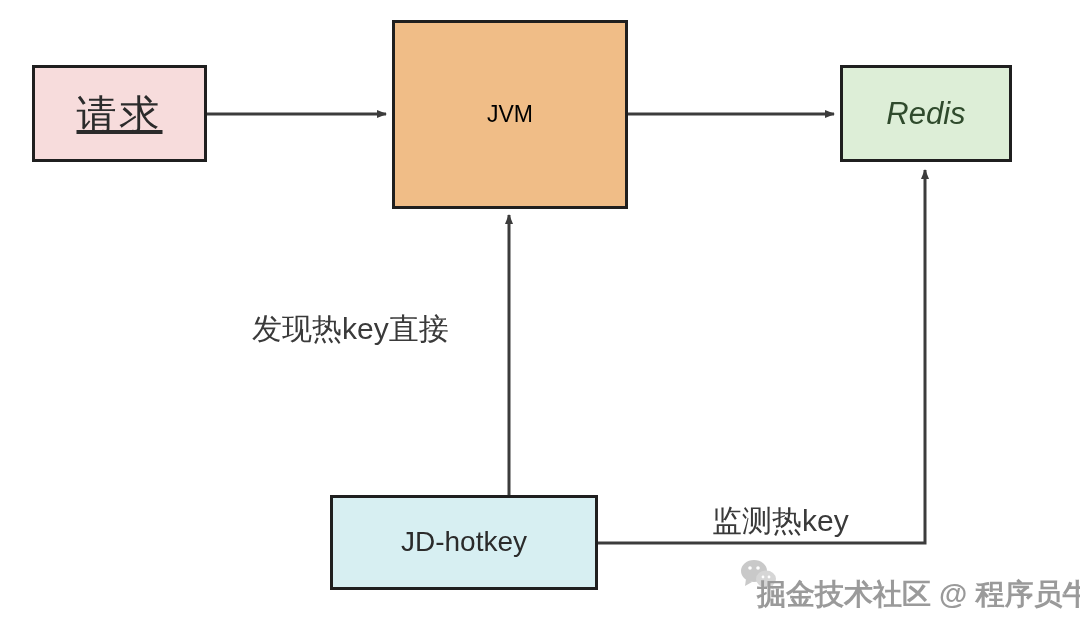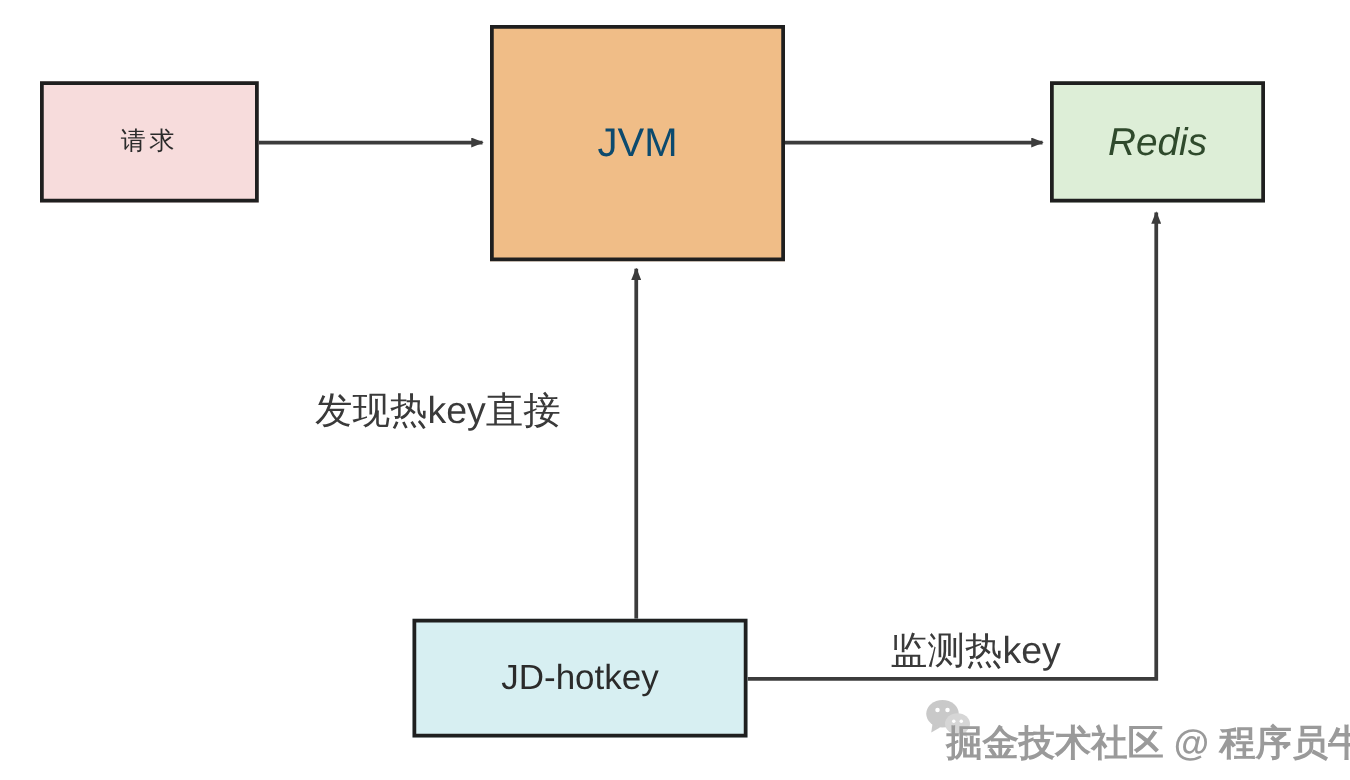--- a/index.html
+++ b/index.html
@@ -31,32 +31,33 @@
     display: block;
     white-space: nowrap;
   }
 
   
   #node-request {
     left: 32px;  top: 65px;  width: 175px; height: 97px;
     background: #f7dcdc;
   }
   #node-request .node-label {
-    font-size: 20px;
+    font-size: 40px;
     color: #2b2b2b;
     letter-spacing: 3px;
+    text-decoration: underline;
   }
 
   #node-jvm {
     left: 392px; top: 20px; width: 236px; height: 189px;
     background: #f0bd87;
   }
   #node-jvm .node-label {
-    font-size: 32px;
-    color: #0c4a6e;
+    font-size: 23px;
+    color: #000000;
   }
 
   #node-redis {
     left: 840px; top: 65px; width: 172px; height: 97px;
     background: #ddeed7;
   }
   #node-redis .node-label {
     font-size: 31px;
     color: #2f4a2c;
     font-style: italic;

